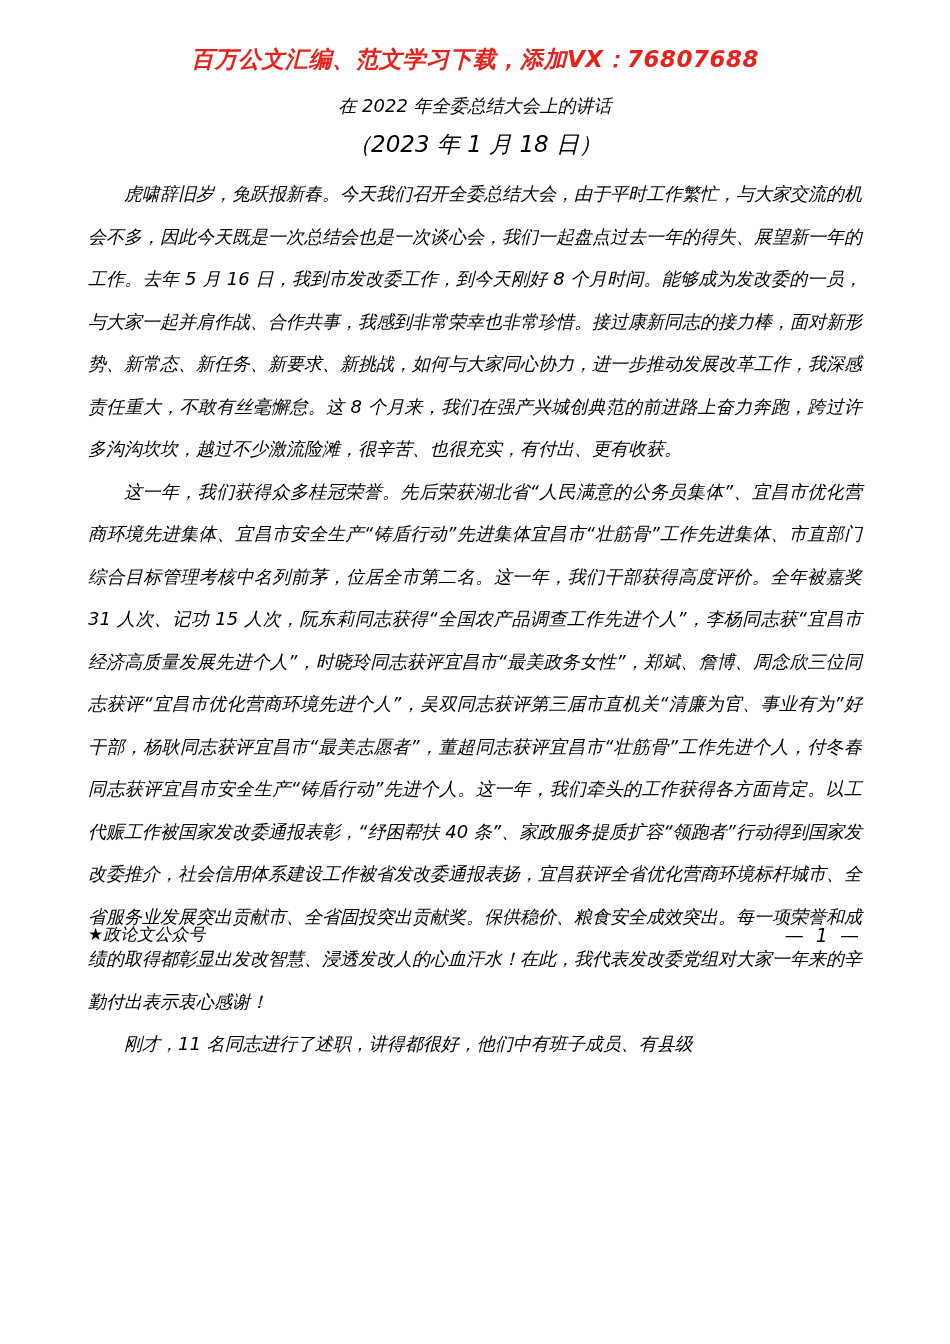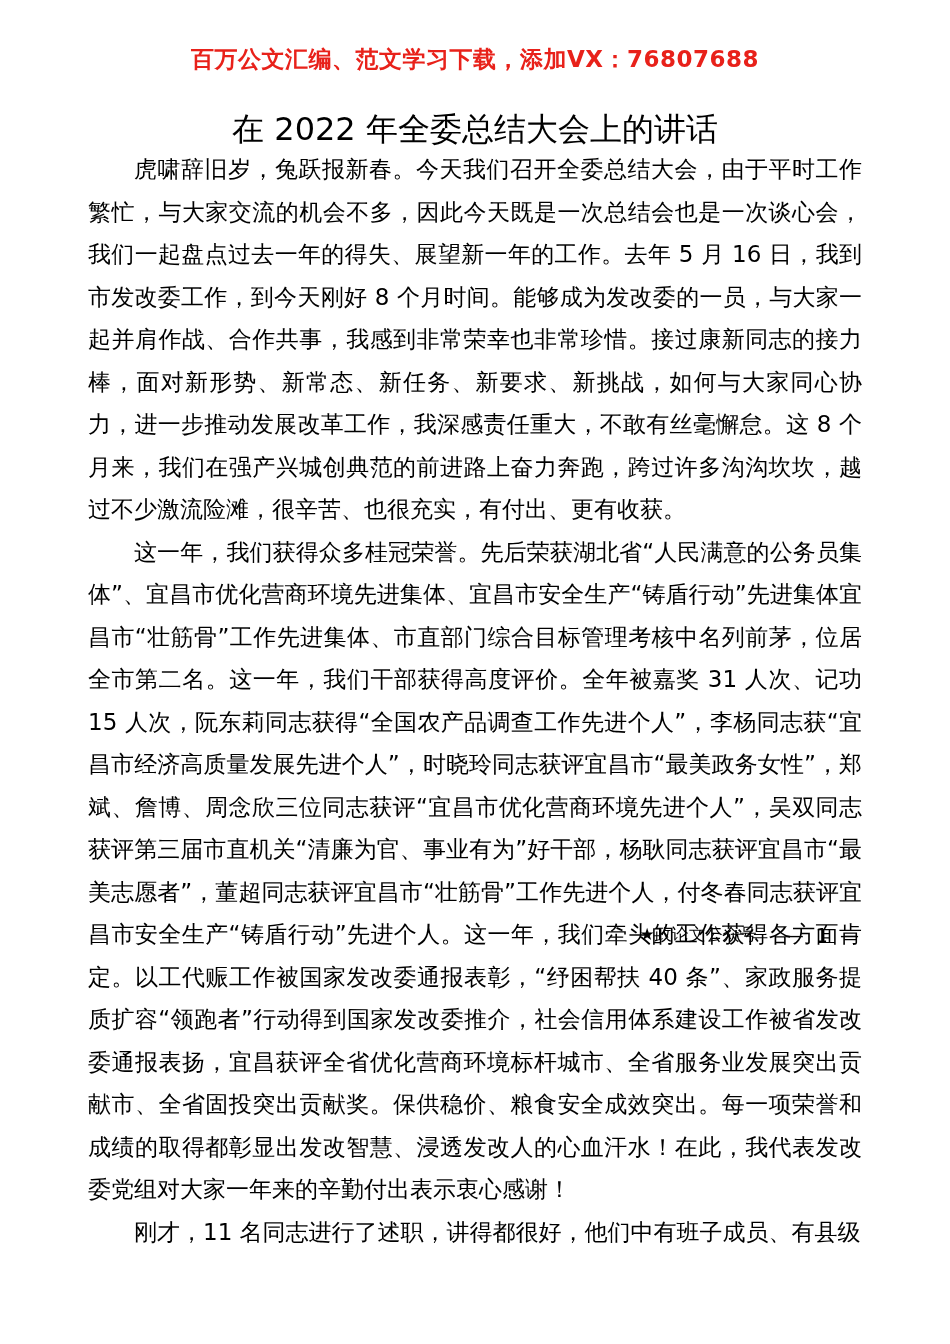--- a/index.html
+++ b/index.html
@@ -14,35 +14,36 @@
     color: #000000;
     position: relative;
     overflow: hidden;
   }
   .page {
     width: 950px;
     height: 972px;
     box-sizing: border-box;
     padding: 0 88px;
     position: relative;
+    font-style: italic;
   }
   .watermark-top {
     text-align: center;
     color: #e8211a;
     font-size: 23px;
     font-weight: bold;
     letter-spacing: 0.5px;
     padding-top: 44px;
     font-family: "DejaVu Sans", "Liberation Sans", sans-serif;
   }
   .doc-title {
     text-align: center;
-    font-size: 32px;
+    font-size: 18px;
     line-height: 38px;
-    margin-top: 35px;
+    margin-top: 12px;
     font-family: "DejaVu Sans", "Liberation Sans", sans-serif;
     font-weight: normal;
   }
   .doc-subtitle {
     text-align: center;
     font-size: 25px;
     line-height: 38px;
     font-family: "DejaVu Sans", "Liberation Sans", sans-serif;
   }
   .doc-date {
@@ -52,38 +53,38 @@
     margin-bottom: 10px;
     font-family: "DejaVu Sans", "Liberation Sans", sans-serif;
   }
   .salutation {
     font-size: 23px;
     line-height: 42px;
     margin-top: 28px;
     font-family: "DejaVu Sans", "Liberation Sans", sans-serif;
   }
   p.body-par {
-    font-size: 23px;
+    font-size: 18px;
     line-height: 42.5px;
     margin: 0;
     text-indent: 2em;
     text-align: justify;
     text-justify: inter-ideograph;
     font-family: "DejaVu Sans", "Liberation Sans", sans-serif;
   }
   .footer {
     position: absolute;
     left: 0;
     right: 0;
     bottom: 26px;
     padding: 0 88px;
     display: flex;
-    justify-content: flex-end;
+    justify-content: space-between;
     align-items: center;
-    gap: 28px;
+    gap: 8px;
     font-size: 17px;
     font-family: "DejaVu Sans", "Liberation Sans", sans-serif;
   }
   .footer .mark {
     letter-spacing: 0px;
   }
   .footer .pageno {
     font-size: 19px;
     letter-spacing: 3px;
   }
@@ -91,20 +92,21 @@
 </head>
 <body>
 
 <div class="page">
 
   <div class="watermark-top">百万公文汇编、范文学习下载，添加VX：76807688</div>
 
   <div class="doc-title">在 2022 年全委总结大会上的讲话</div>
 
 
+  <div class="doc-date">（2023 年 1 月 18 日）</div>
 
 
   <p class="body-par">虎啸辞旧岁，兔跃报新春。今天我们召开全委总结大会，由于平时工作繁忙，与大家交流的机会不多，因此今天既是一次总结会也是一次谈心会，我们一起盘点过去一年的得失、展望新一年的工作。去年 5 月 16 日，我到市发改委工作，到今天刚好 8 个月时间。能够成为发改委的一员，与大家一起并肩作战、合作共事，我感到非常荣幸也非常珍惜。接过康新同志的接力棒，面对新形势、新常态、新任务、新要求、新挑战，如何与大家同心协力，进一步推动发展改革工作，我深感责任重大，不敢有丝毫懈怠。这 8 个月来，我们在强产兴城创典范的前进路上奋力奔跑，跨过许多沟沟坎坎，越过不少激流险滩，很辛苦、也很充实，有付出、更有收获。</p>
 
   <p class="body-par">这一年，我们获得众多桂冠荣誉。先后荣获湖北省“人民满意的公务员集体”、宜昌市优化营商环境先进集体、宜昌市安全生产“铸盾行动”先进集体宜昌市“壮筋骨”工作先进集体、市直部门综合目标管理考核中名列前茅，位居全市第二名。这一年，我们干部获得高度评价。全年被嘉奖 31 人次、记功 15 人次，阮东莉同志获得“全国农产品调查工作先进个人”，李杨同志获“宜昌市经济高质量发展先进个人”，时晓玲同志获评宜昌市“最美政务女性”，郑斌、詹博、周念欣三位同志获评“宜昌市优化营商环境先进个人”，吴双同志获评第三届市直机关“清廉为官、事业有为”好干部，杨耿同志获评宜昌市“最美志愿者”，董超同志获评宜昌市“壮筋骨”工作先进个人，付冬春同志获评宜昌市安全生产“铸盾行动”先进个人。这一年，我们牵头的工作获得各方面肯定。以工代赈工作被国家发改委通报表彰，“纾困帮扶 40 条”、家政服务提质扩容“领跑者”行动得到国家发改委推介，社会信用体系建设工作被省发改委通报表扬，宜昌获评全省优化营商环境标杆城市、全省服务业发展突出贡献市、全省固投突出贡献奖。保供稳价、粮食安全成效突出。每一项荣誉和成绩的取得都彰显出发改智慧、浸透发改人的心血汗水！在此，我代表发改委党组对大家一年来的辛勤付出表示衷心感谢！</p>
 
   <p class="body-par">刚才，11 名同志进行了述职，讲得都很好，他们中有班子成员、有县级</p>
 
   <div class="footer">
     <span class="mark">★政论文公众号</span>

